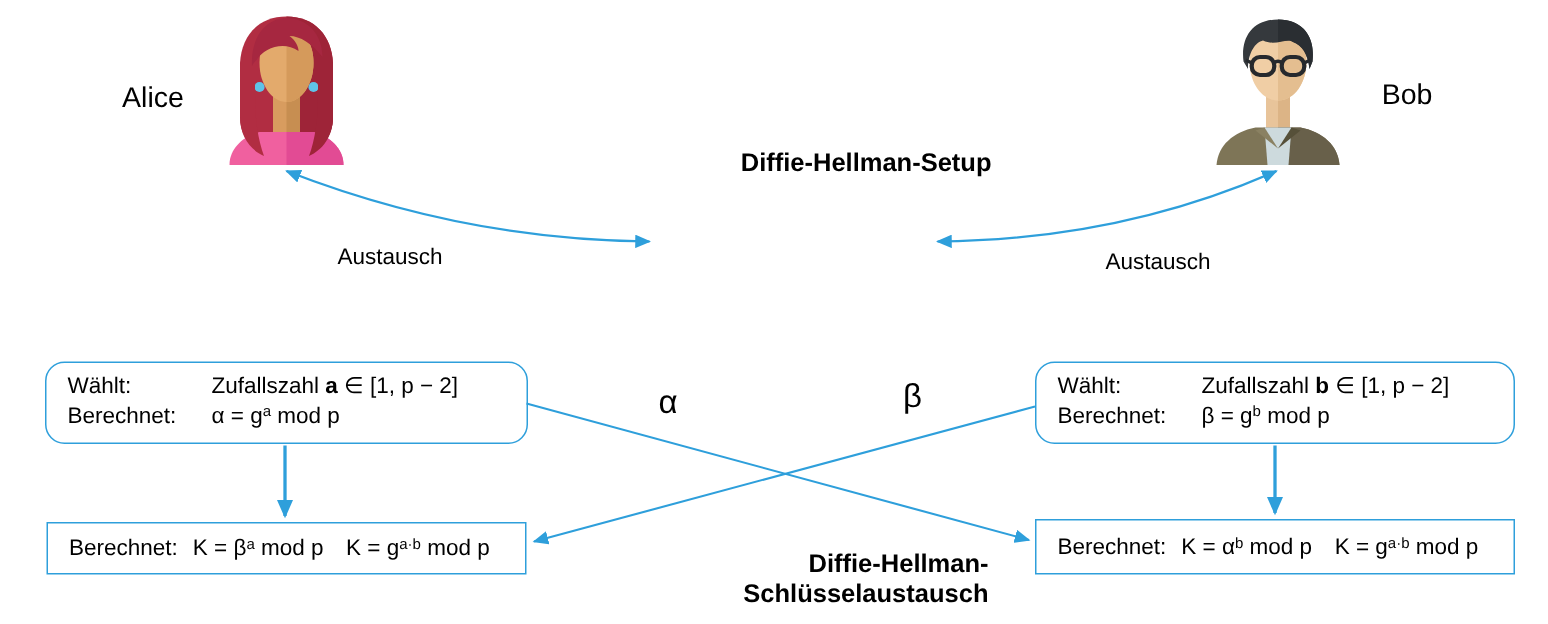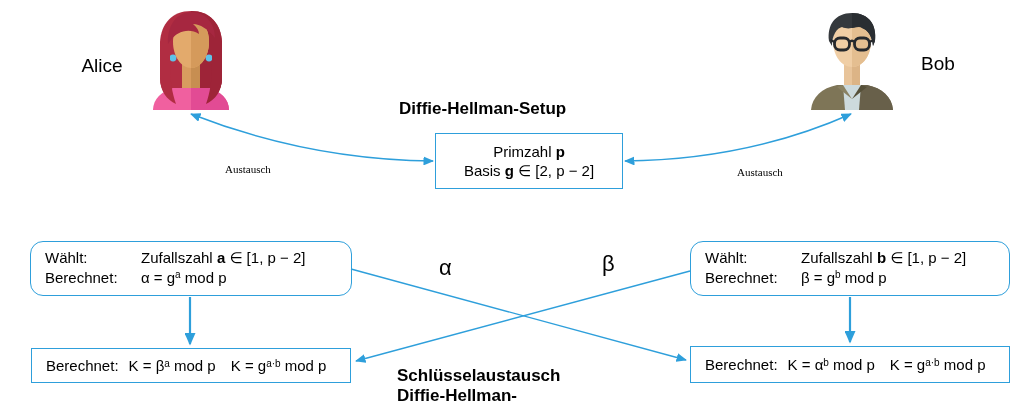--- a/index.html
+++ b/index.html
@@ -7,21 +7,21 @@
     position:relative;
     width:1032px;height:416px;
     background:#ffffff;
     font-family:"Liberation Sans","DejaVu Sans",sans-serif;
     color:#000000;
     overflow:hidden;
   }
   .abs{position:absolute;}
   .arrow-layer{position:absolute;left:0;top:0;width:1032px;height:416px;pointer-events:none;}
   .actor-label{font-size:19px;text-align:center;width:64px;}
-  .section-title{font-size:17px;font-weight:bold;text-align:left;width:262px;line-height:20px;}
+  .section-title{font-size:17px;font-weight:bold;text-align:right;width:262px;line-height:20px;}
   .blue-box{
     border:1.6px solid #2E9FDB;
     background:#fff;
     box-sizing:border-box;
     font-size:15px;
   }
   .setup-box{
     width:188px;height:56px;
     text-align:center;
     padding-top:8px;
@@ -36,21 +36,21 @@
     line-height:20px;
     border-radius:13px;
   }
   .result-box{
     width:320px;height:35px;
     display:flex;align-items:center;
     padding-left:14px;
   }
   .result-box .f1{margin-left:10px;}
   .result-box .f2{margin-left:15px;text-align:center;}
-  .exchange-label{font-size:11px;font-family:Liberation Serif, serif;}
+  .exchange-label{font-size:15px;}
   .msg-label{font-size:22px;}
   .b{font-weight:bold;}
   .sup{font-size:10px;position:relative;top:-4.5px;}
 </style>
 </head>
 <body>
 
 <div class="canvas">
 
   <div class="abs" style="left:142px;top:8px;width:98px;height:102px;">
@@ -102,24 +102,20 @@
       <path d="M40,77 L58,77 L56,102 L42,102 Z" fill="#CDDADD"></path>
 
       <path d="M40,77 L49,91 L34,79 Z" fill="#8A8162"></path>
       <path d="M58,77 L49,91 L64,79 Z" fill="#565039"></path>
     </svg>
   </div>
   <div class="abs actor-label" style="left:906px;top:53px;">Bob</div>
 
   <div class="abs section-title" style="left:399px;top:99px;">Diffie-Hellman-Setup</div>
 
-  <div class="abs blue-box setup-box" style="left:435px;top:133px;">
-    <div><span>Primzahl </span><span class="b">p</span></div>
-    <div><span>Basis </span><span class="b">g</span><span> ∈ [2, p − 2]</span></div>
-  </div>
 
   <div class="abs exchange-label" style="left:225px;top:163px;">Austausch</div>
   <div class="abs exchange-label" style="left:737px;top:166px;">Austausch</div>
 
   <div class="abs blue-box pair-box" style="left:30px;top:241px;">
     <span>Wählt:</span>
     <span><span>Zufallszahl </span><span class="b">a</span><span> ∈ [1, p − 2]</span></span>
     <span>Berechnet:</span>
     <span><span>α = g</span><span class="sup">a</span><span> mod p</span></span>
   </div>
@@ -140,22 +136,22 @@
     <span class="f2"><span>K = g</span><span class="sup">a·b</span><span> mod p</span></span>
   </div>
 
   <div class="abs blue-box result-box" style="left:690px;top:346px;height:37px;">
     <span>Berechnet:</span>
     <span class="f1"><span>K = α</span><span class="sup">b</span><span> mod p</span></span>
     <span class="f2"><span>K = g</span><span class="sup">a·b</span><span> mod p</span></span>
   </div>
 
   <div class="abs section-title" style="left:397px;top:366px;">
+    <div>Diffie-Hellman-</div>
     <div>Schlüsselaustausch</div>
-    <div>Diffie-Hellman-</div>
   </div>
 
   <svg class="arrow-layer" viewBox="0 0 1032 416">
     <defs>
       <marker id="ah" markerUnits="userSpaceOnUse" markerWidth="11" markerHeight="9" refX="9.5" refY="4.5" orient="auto">
         <path d="M0,0 L10.5,4.5 L0,9 Z" fill="#2E9FDB"></path>
       </marker>
       <marker id="ahs" markerUnits="userSpaceOnUse" markerWidth="11" markerHeight="9" refX="9.5" refY="4.5" orient="auto-start-reverse">
         <path d="M0,0 L10.5,4.5 L0,9 Z" fill="#2E9FDB"></path>
       </marker>

